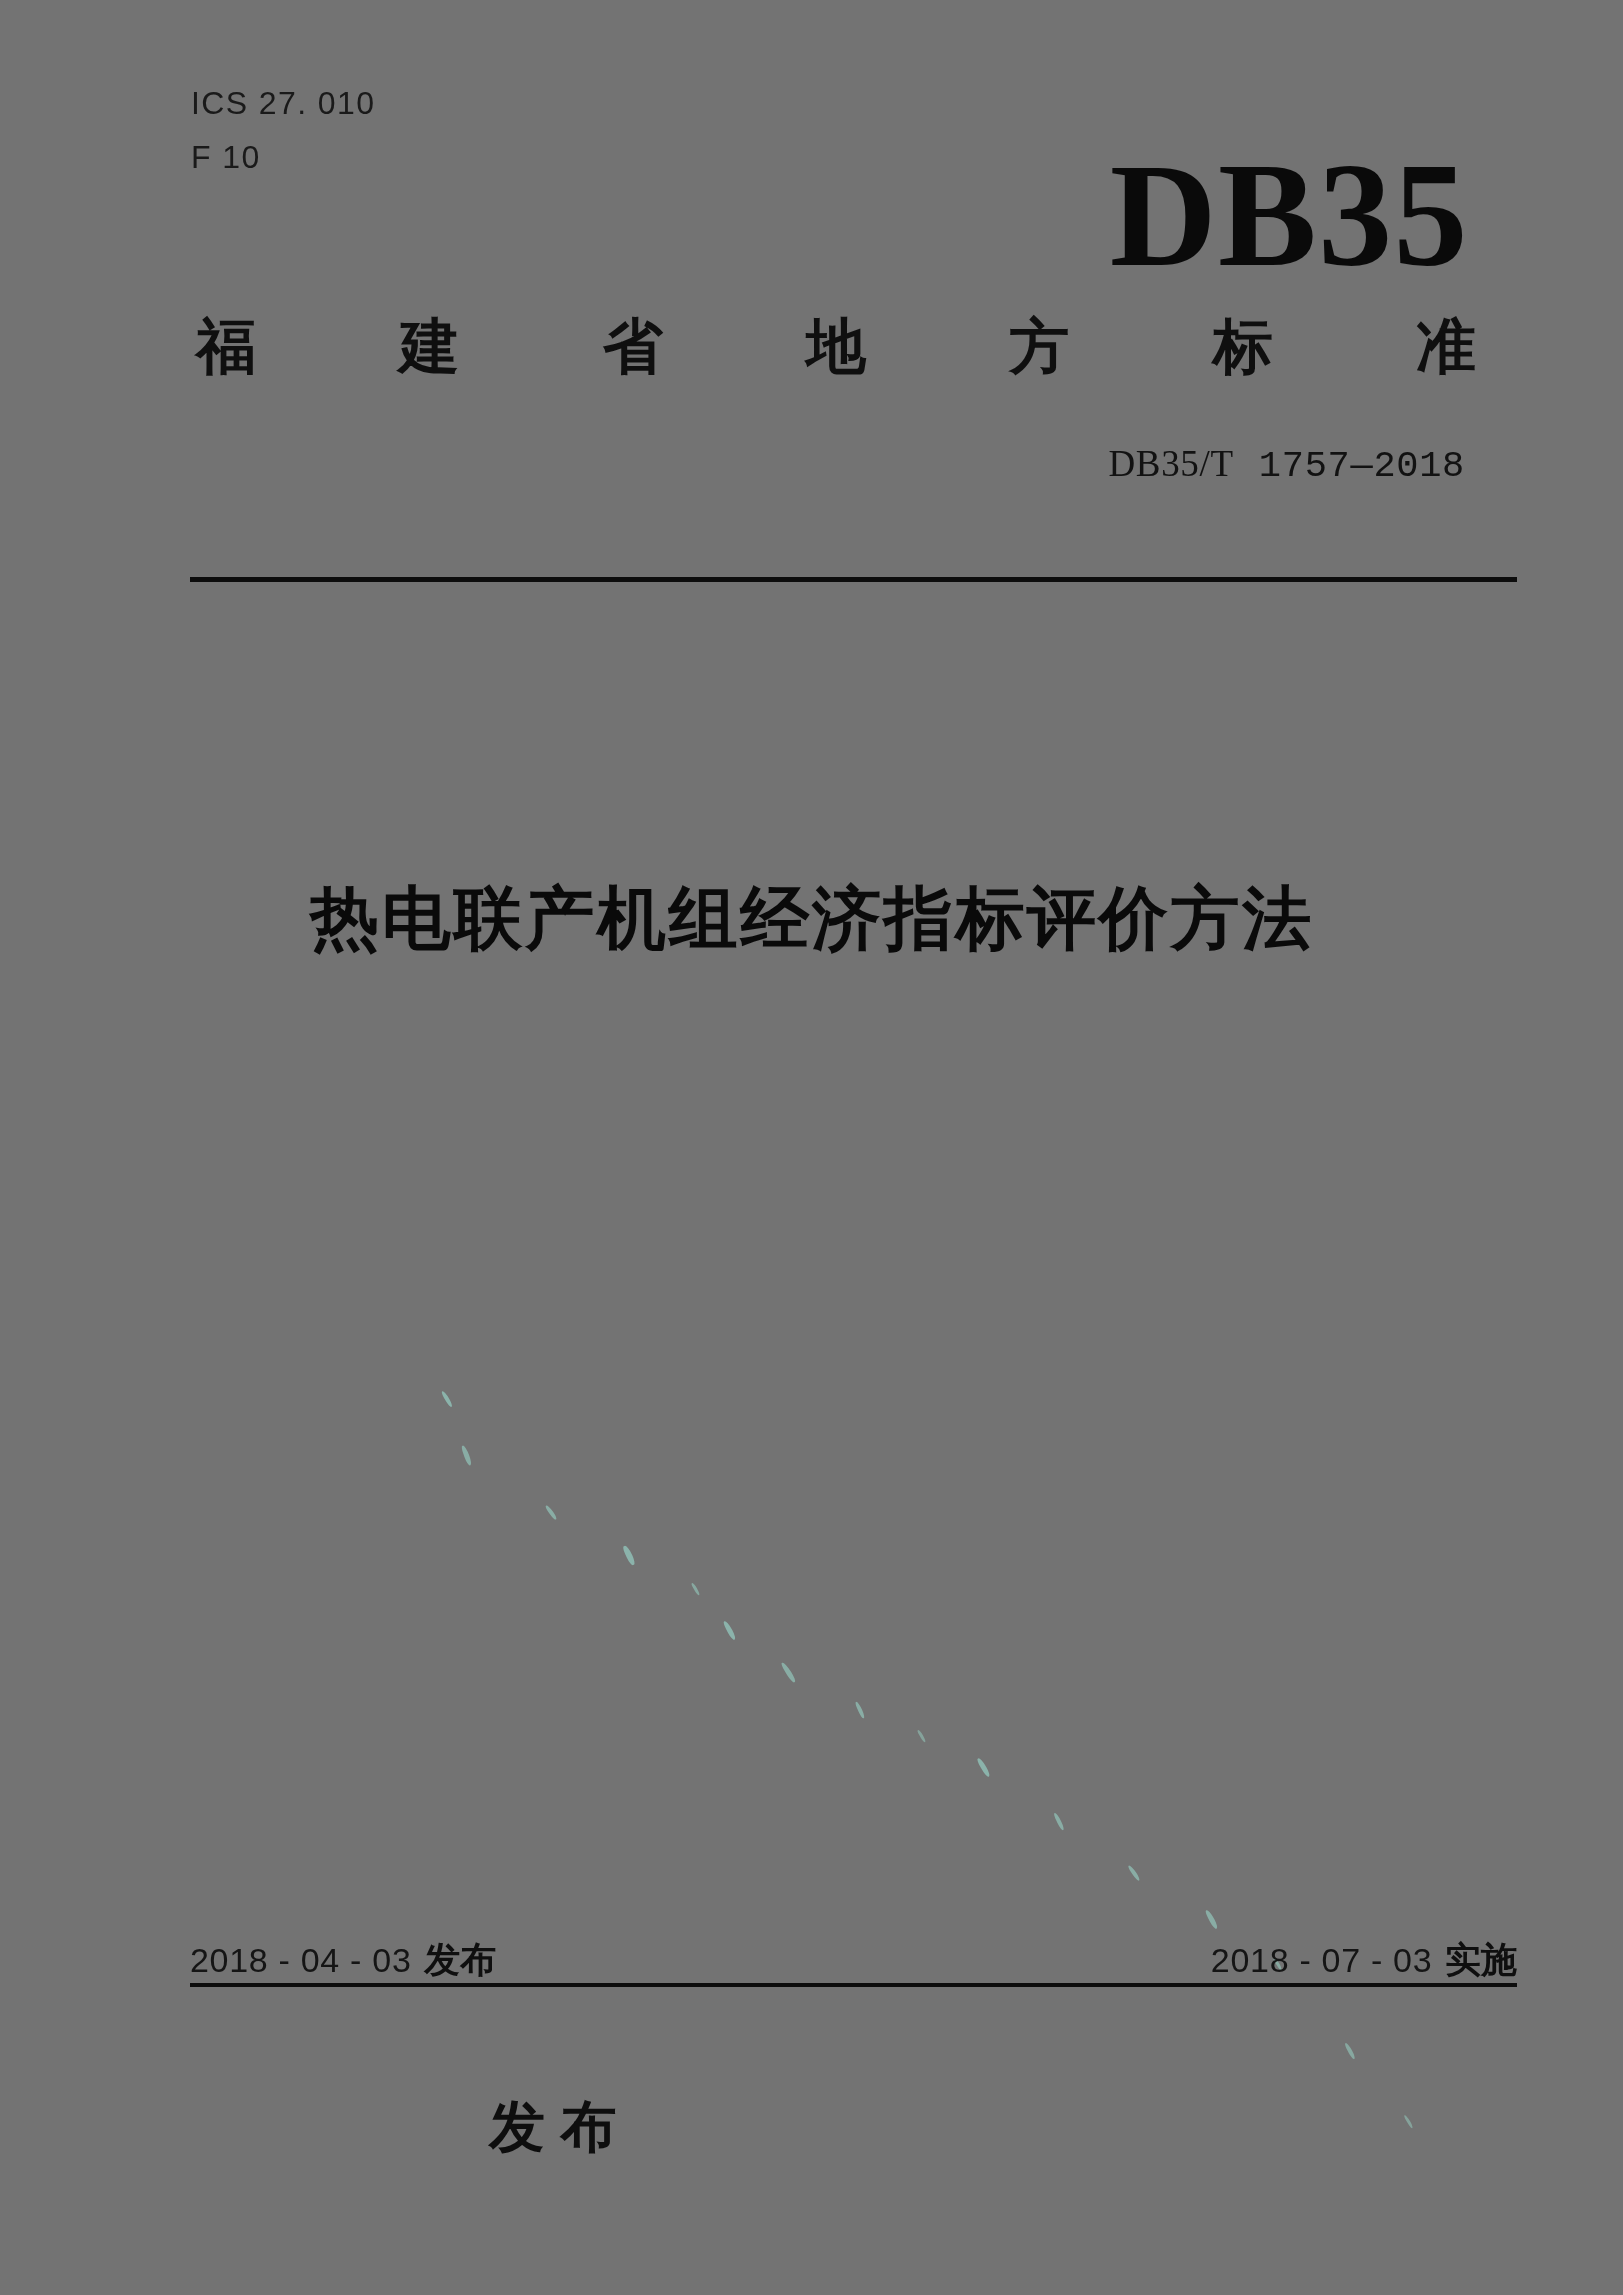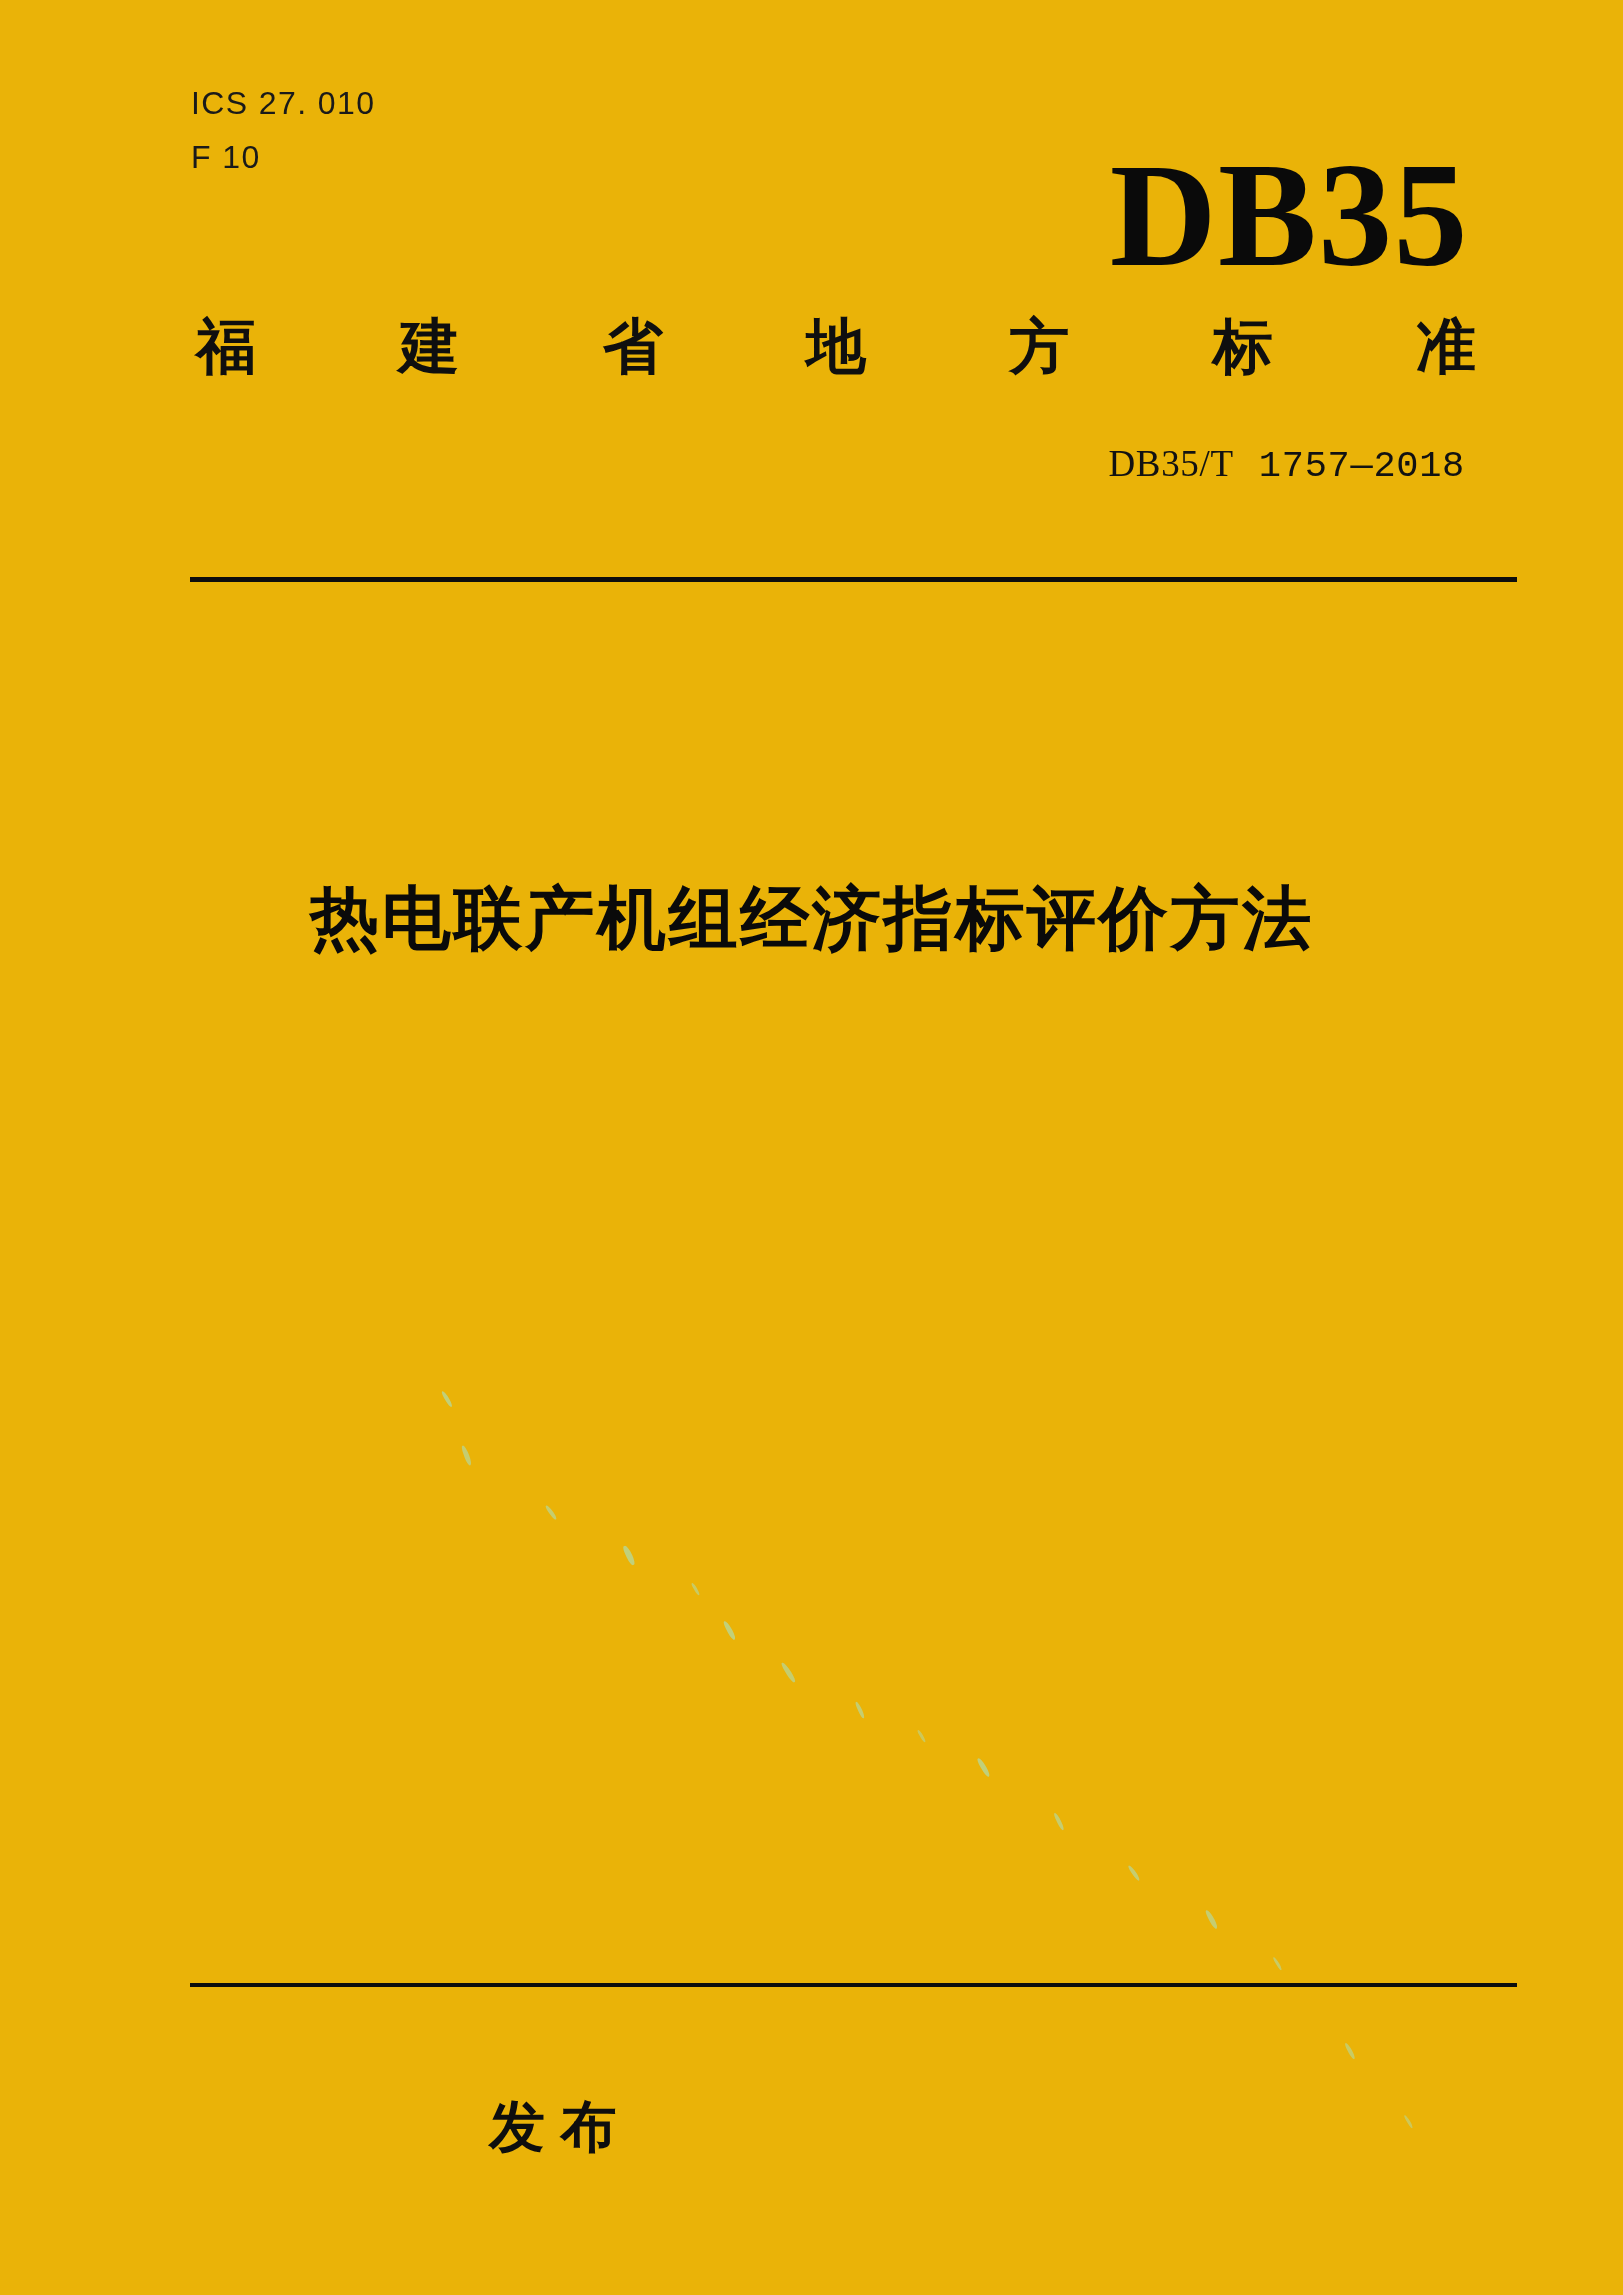--- a/index.html
+++ b/index.html
@@ -4,21 +4,21 @@
 <style>
   * { margin: 0; padding: 0; box-sizing: border-box; }
   html, body { background: #e8e8e8; }
   body { font-family: "Liberation Sans", sans-serif; }
 
   .page {
     position: relative;
     width: 1624px;
     height: 2295px;
     margin: 0 auto;
-    background: #eab308;
+    background: #737373;
     overflow: hidden;
     color: #141414;
   }
 
   
   .ics-code {
     position: absolute; left: 191px; top: 87px;
     font-size: 32px; line-height: 1; letter-spacing: 1.4px;
     color: #1a1a1a;
   }
@@ -150,20 +150,30 @@
       <div class="speck" style="left: 920px; top: 1729px; width: 3.4px; height: 13.7px; opacity: 0.4; background: rgb(159, 232, 216); transform: rotate(-30deg);"></div>
       <div class="speck" style="left: 981px; top: 1757px; width: 4.8px; height: 20.6px; opacity: 0.55; background: rgb(159, 232, 216); transform: rotate(-30deg);"></div>
       <div class="speck" style="left: 1057px; top: 1812px; width: 4.1px; height: 19px; opacity: 0.5; background: rgb(159, 232, 216); transform: rotate(-26deg);"></div>
       <div class="speck" style="left: 1132px; top: 1864px; width: 4.1px; height: 18px; opacity: 0.5; background: rgb(159, 232, 216); transform: rotate(-34deg);"></div>
       <div class="speck" style="left: 1209px; top: 1909px; width: 4.8px; height: 20.6px; opacity: 0.5; background: rgb(159, 232, 216); transform: rotate(-28deg);"></div>
       <div class="speck" style="left: 1276px; top: 1956px; width: 3.4px; height: 15px; opacity: 0.45; background: rgb(159, 232, 216); transform: rotate(-30deg);"></div>
       <div class="speck" style="left: 1348px; top: 2042px; width: 4.1px; height: 18px; opacity: 0.45; background: rgb(159, 232, 216); transform: rotate(-28deg);"></div>
       <div class="speck" style="left: 1407px; top: 2114px; width: 3.4px; height: 15px; opacity: 0.4; background: rgb(159, 232, 216); transform: rotate(-30deg);"></div>
     </div>
 
+  <div class="dates-row">
+    <div class="date-item">
+      <span class="date-value">2018 - 04 - 03</span>
+      <span class="date-label">发布</span>
+    </div>
+    <div class="date-item">
+      <span class="date-value">2018 - 07 - 03</span>
+      <span class="date-label">实施</span>
+    </div>
+  </div>
 
   <div class="rule rule-bottom"></div>
 
   <div class="publisher-row">
     <span class="publish-action">发 布</span>
   </div>
 
 </div>
 
 

